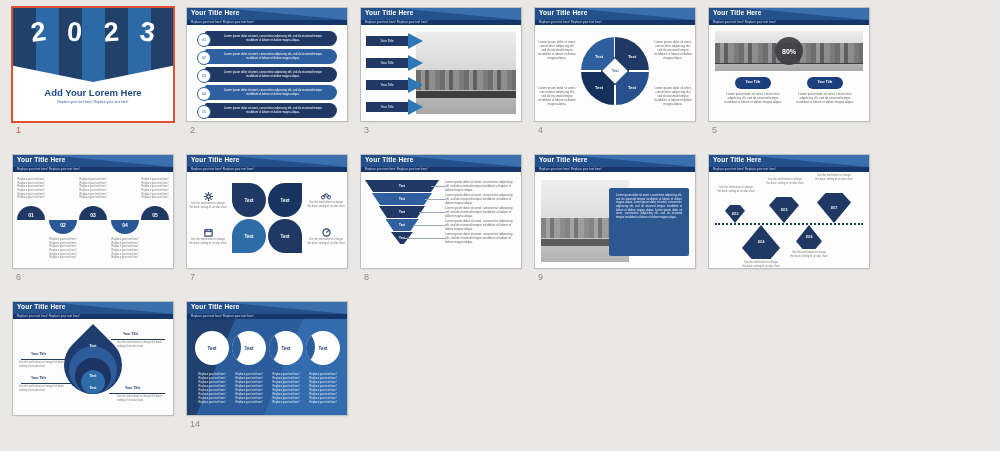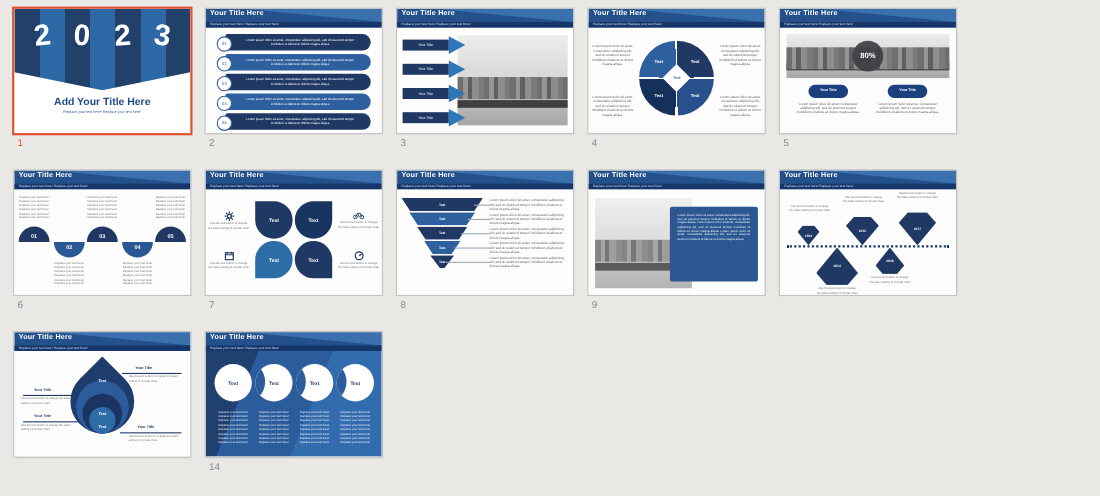--- a/index.html
+++ b/index.html
@@ -113,21 +113,21 @@
 
   <div class="cell selected">
     <div class="thumb">
       <div class="s1-str"></div>
       <div class="s1-y">
         <span style="transform:rotate(-7deg)">2</span>
         <span style="transform:rotate(4deg)">0</span>
         <span style="transform:rotate(-4deg)">2</span>
         <span style="transform:rotate(7deg)">3</span>
       </div>
-      <div class="s1-h">Add Your Title Here</div>
+      <div class="s1-h">Add Your Lorem Here</div>
       <div class="s1-sub">Replace your text here!   Replace your text here!</div>
     </div>
     <div class="num">1</div>
   </div>
 
   <div class="cell">
     <div class="thumb">
       <div class="hdr">
         <div class="hdr-t">Your Title Here</div>
         <div class="hdr-s">Replace your text here!   Replace your text here!</div>

